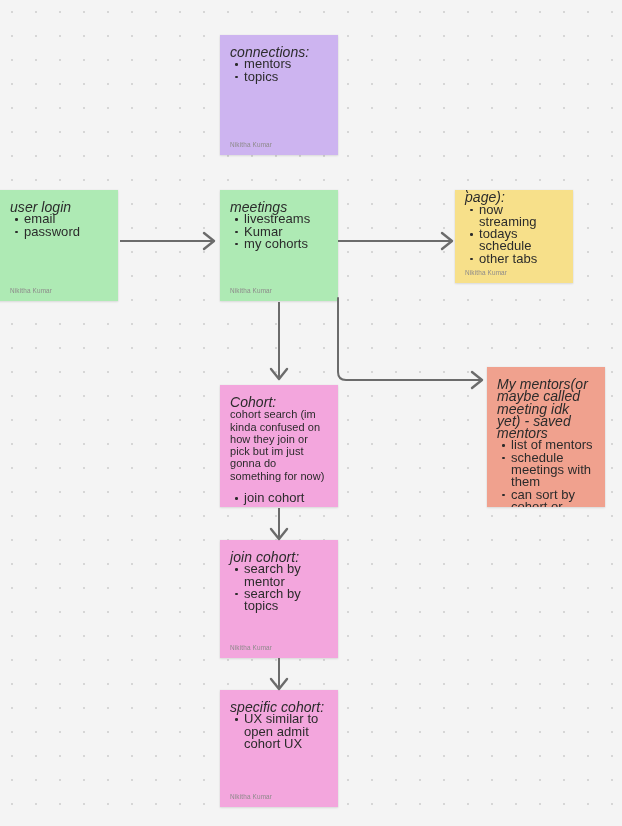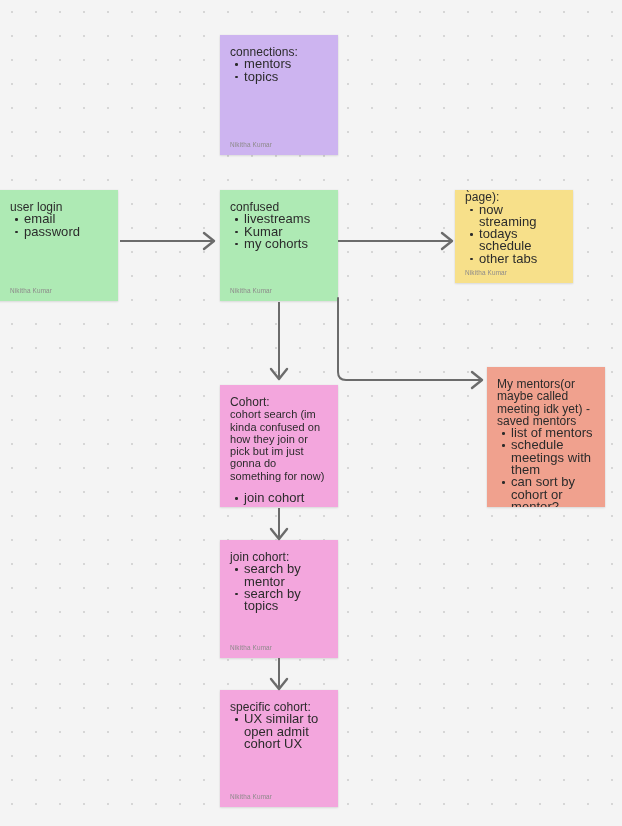--- a/index.html
+++ b/index.html
@@ -30,26 +30,27 @@
     padding: 11px 10px 6px 10px;
     box-shadow: 0 1px 2px rgba(0,0,0,0.10), 0 0 0 0.5px rgba(0,0,0,0.03);
     display: flex;
     flex-direction: column;
     overflow: hidden;
   }
   .note-body {
     flex: 1 1 auto;
   }
   .note-title {
-    font-size: 12px;
+    font-size: 14px;
     line-height: 12.3px;
     color: #2b2b2b;
     letter-spacing: 0.05px;
     margin: 0 0 0 0;
     white-space: pre-wrap;
+    font-style: italic;
   }
   .note-para {
     font-size: 11px;
     line-height: 12.3px;
     color: #2b2b2b;
     letter-spacing: 0.05px;
     margin: 0;
     white-space: pre-wrap;
   }
   .note-list {
@@ -117,21 +118,21 @@
       <ul class="note-list">
         <li>email</li>
         <li>password</li>
       </ul>
     </div>
     <div class="note-author">Nikitha Kumar</div>
   </div>
 
   <div class="note" style="left:220px; top:190px; width:118px; height:111px; background:#aeeab4;">
     <div class="note-body">
-      <p class="note-title">confused</p>
+      <p class="note-title">meetings</p>
       <ul class="note-list">
         <li>livestreams</li>
         <li>Kumar</li>
         <li>my cohorts</li>
       </ul>
     </div>
     <div class="note-author">Nikitha Kumar</div>
   </div>
 
   <div class="note" style="left:455px; top:190px; width:118px; height:93px; background:#f7e08a;justify-content:flex-end;">

